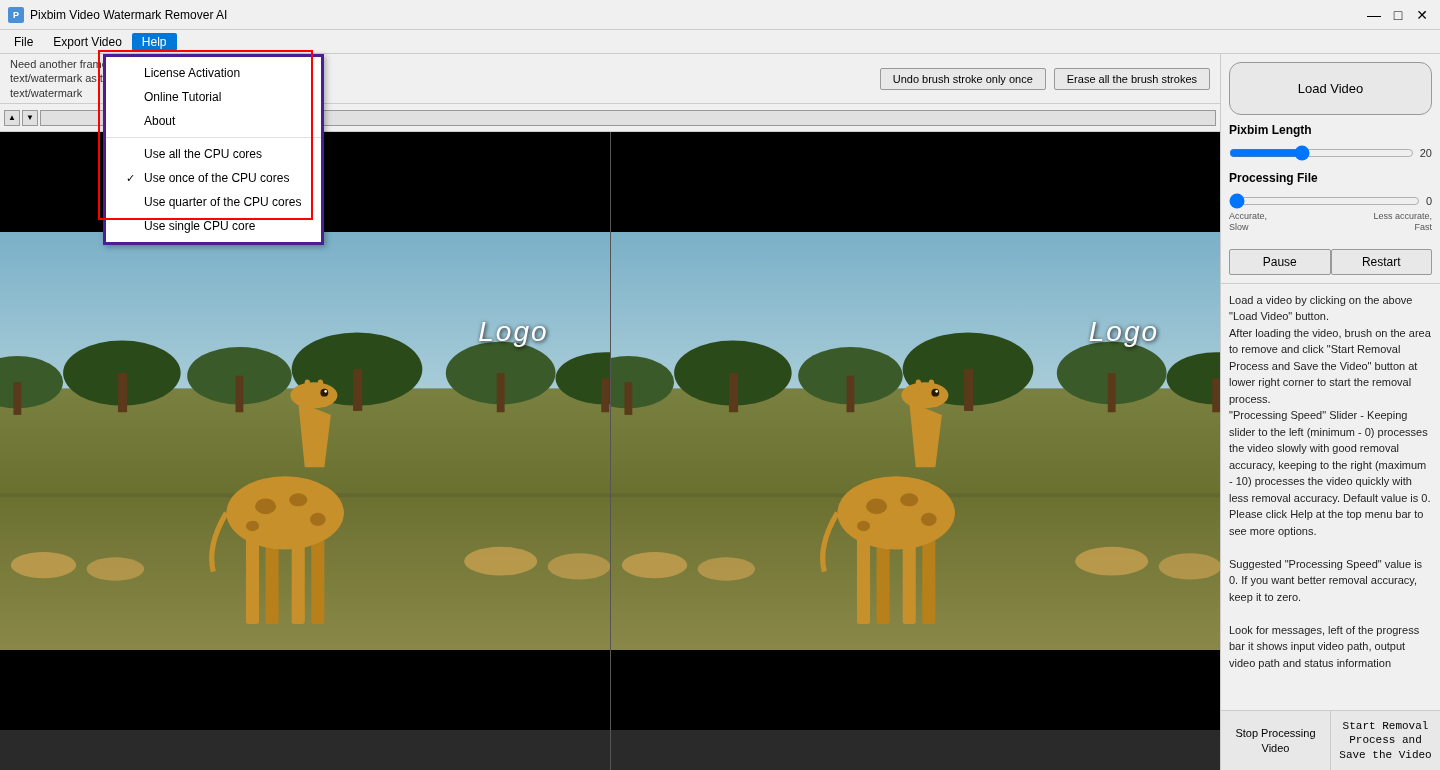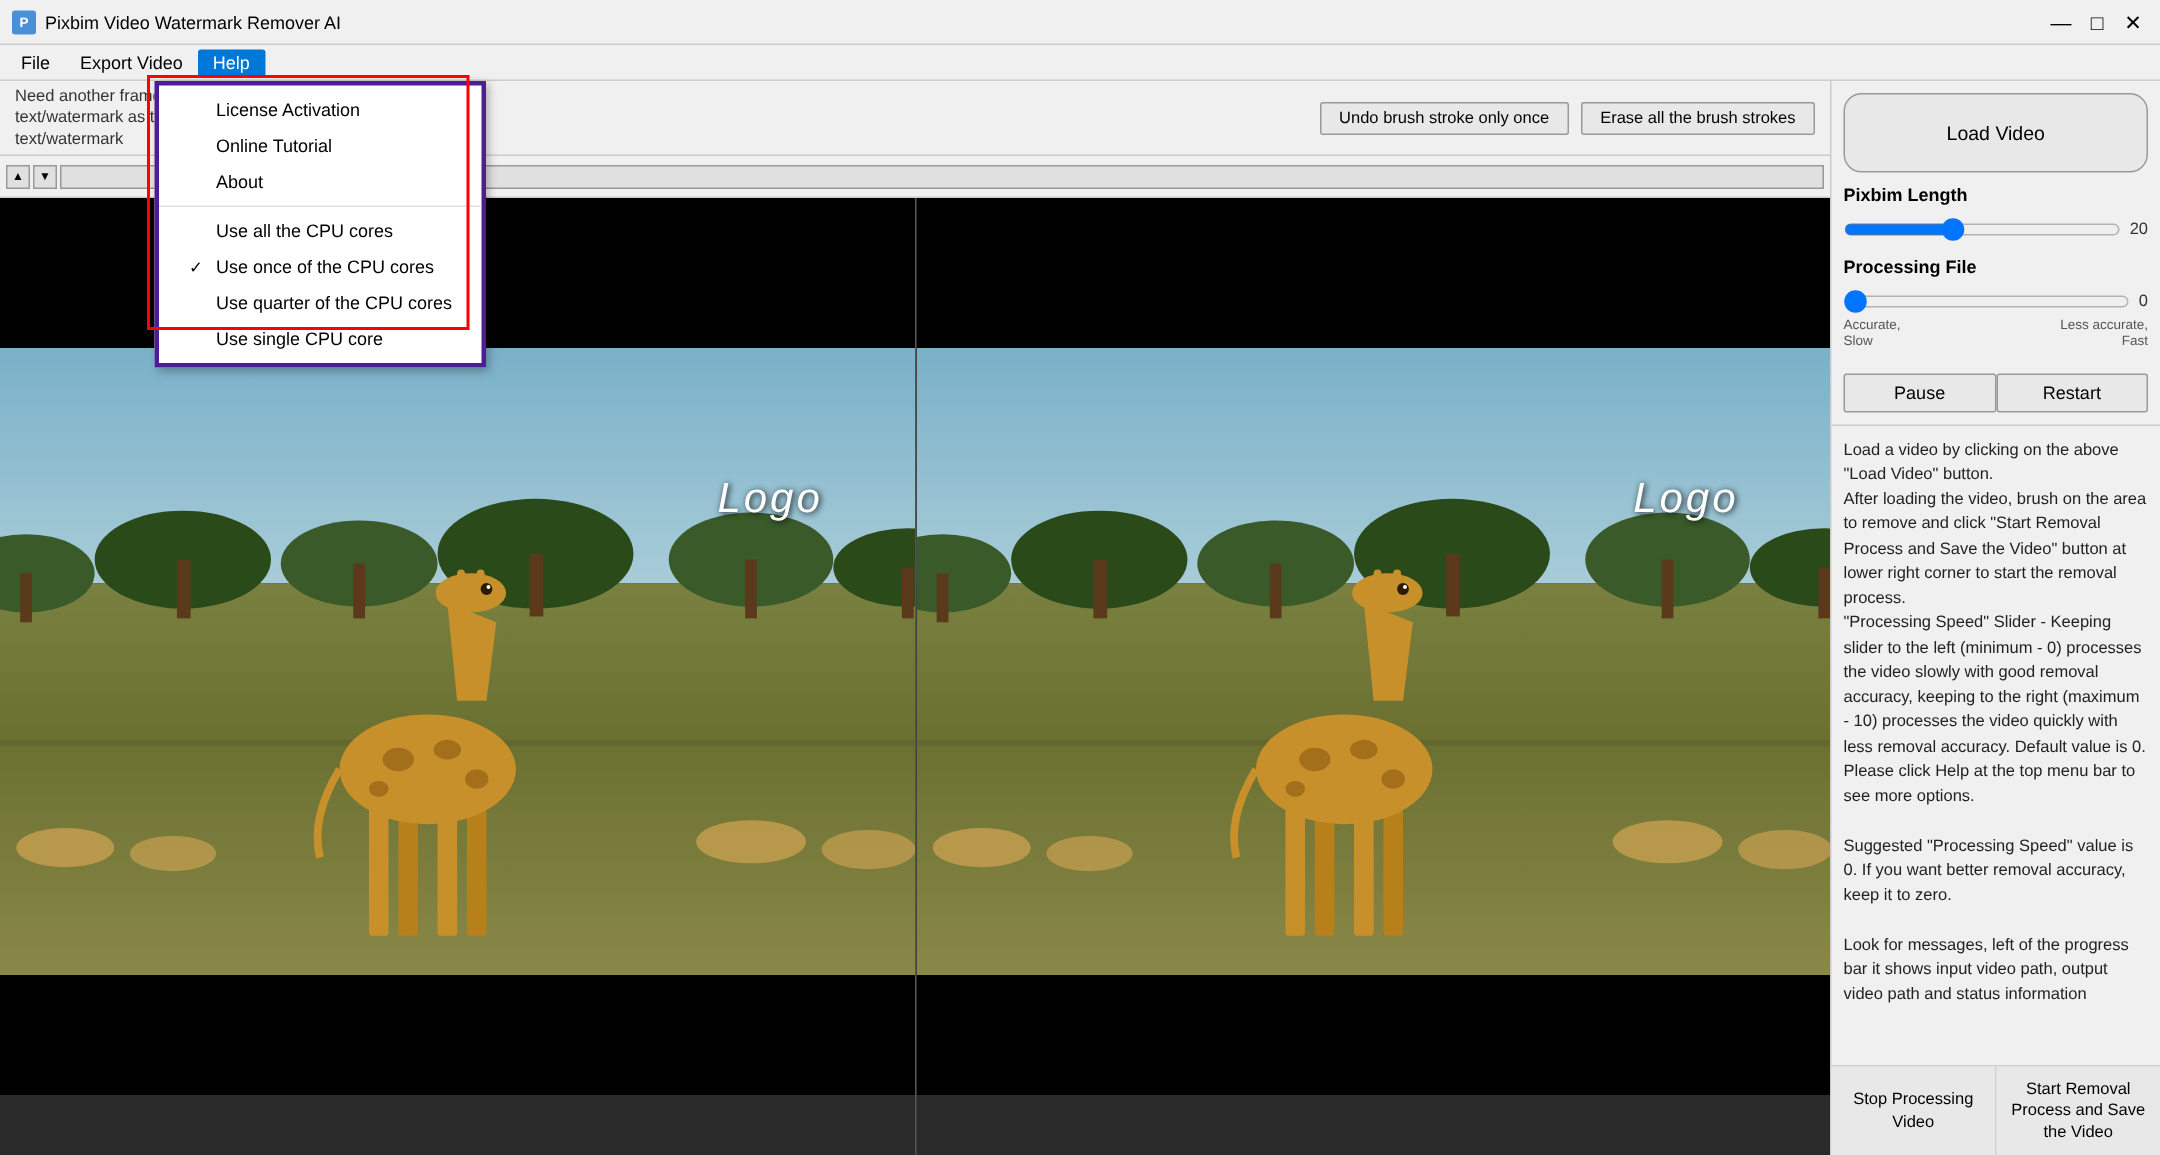--- a/index.html
+++ b/index.html
@@ -297,21 +297,21 @@
       border: none;
       background: #e8e8e8;
       cursor: pointer;
       font-size: 11px;
       font-weight: 500;
       text-align: center;
       padding: 6px;
       line-height: 1.3;
       border-right: 1px solid #ccc;
     }
-    .bottom-btn:last-child { border-right: none; }
+    .bottom-btn:last-child { border-right: none; font-family: Liberation Mono, monospace; }
   </style>
 </head>
 <body>
 
 <div class="title-bar">
   <div class="title-bar-left">
     <div class="title-bar-icon">
       <span>P</span>
     </div>
     <span>Pixbim Video Watermark Remover AI</span>

